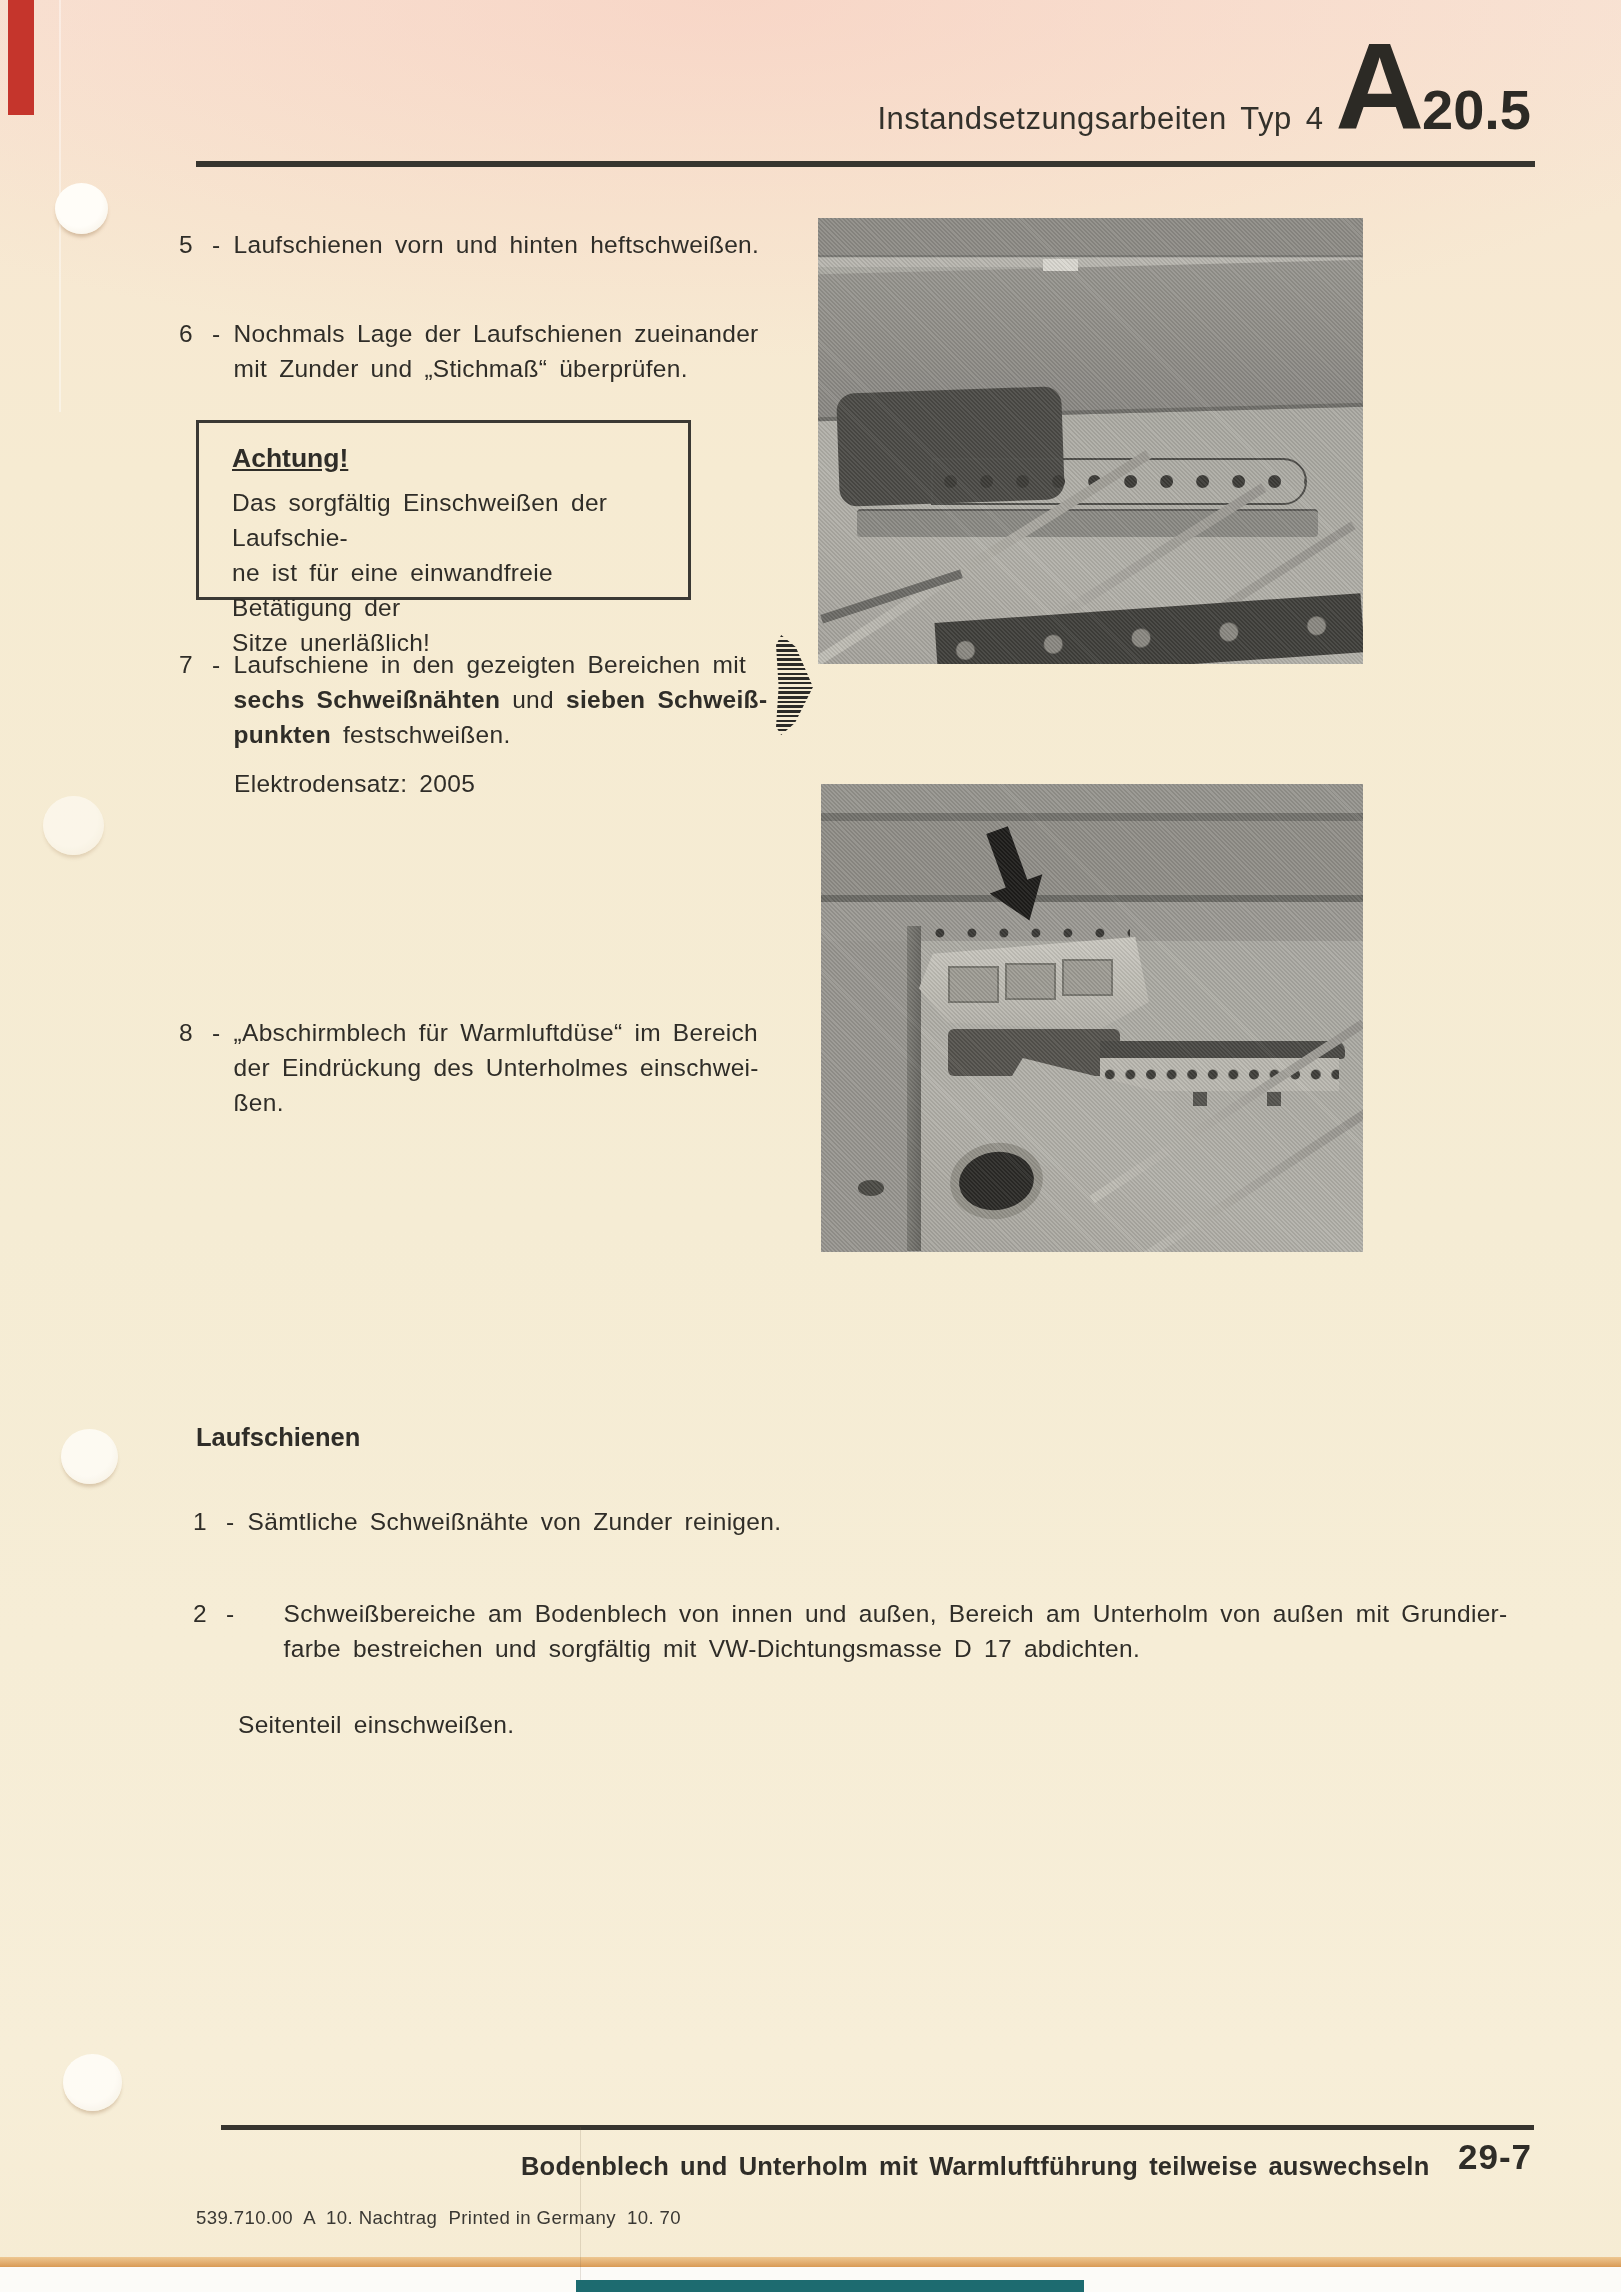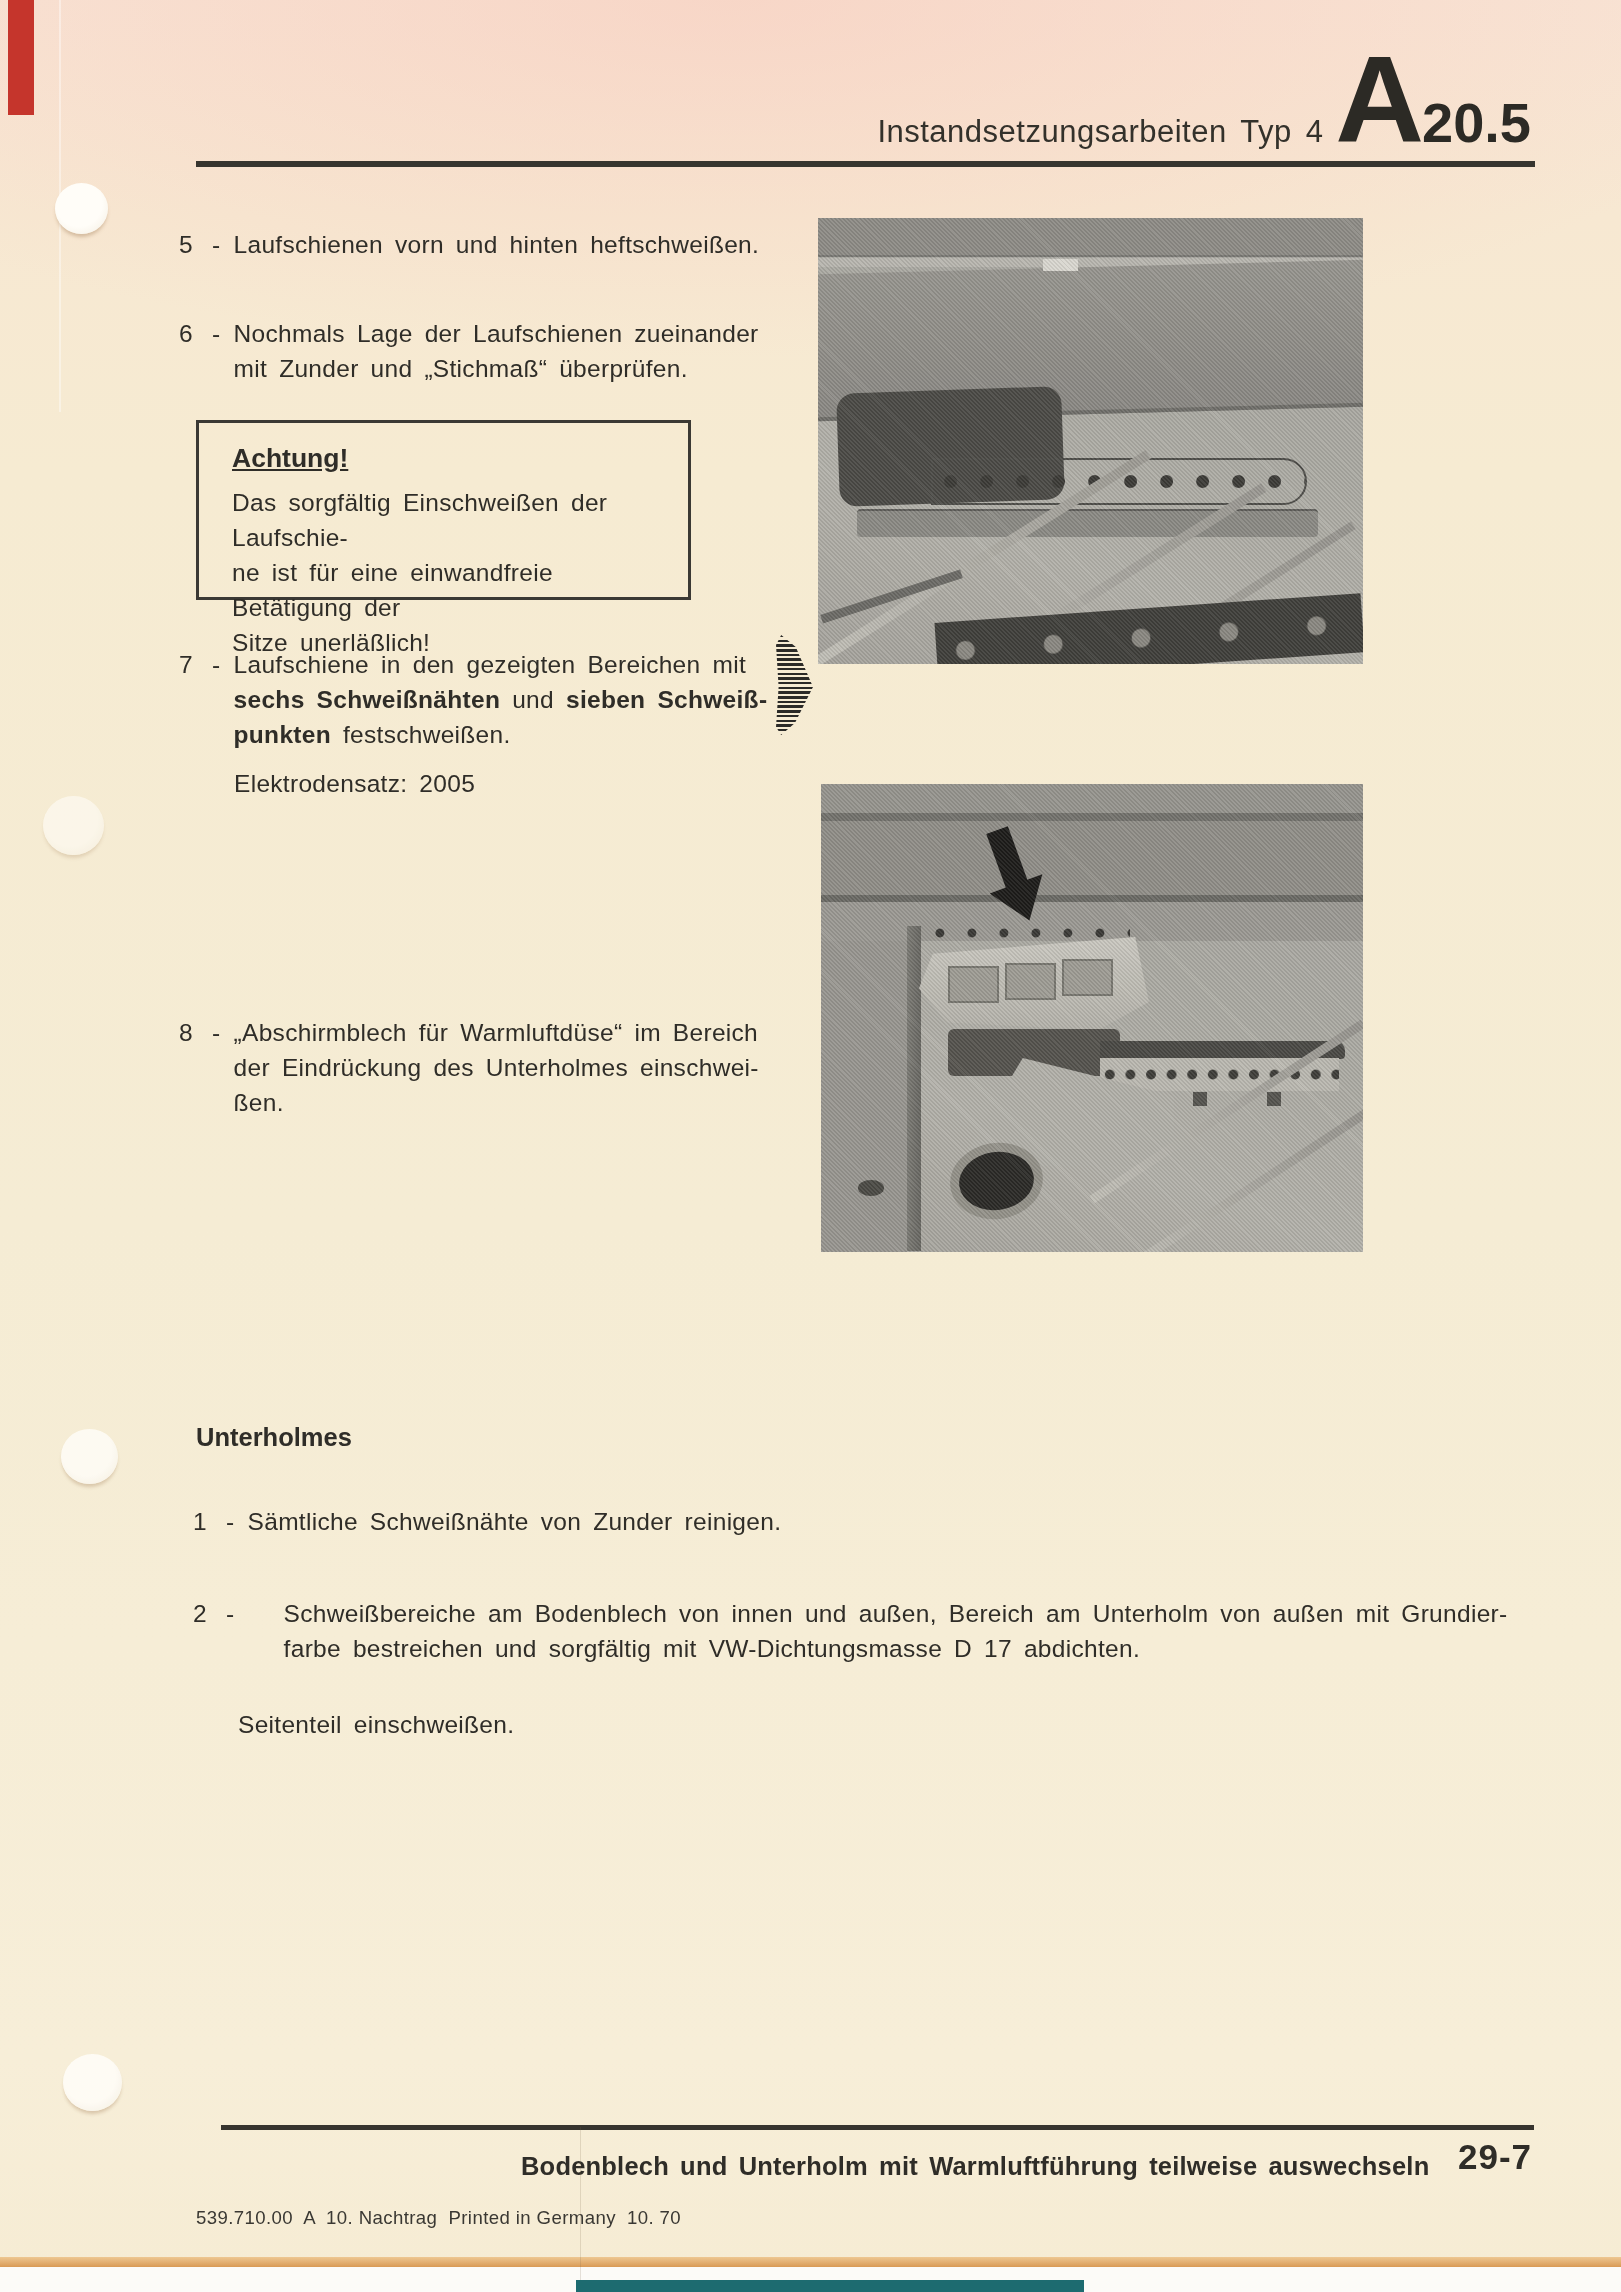--- a/index.html
+++ b/index.html
@@ -19,21 +19,21 @@
   .crease-a{position:absolute;left:59px;top:0;width:2px;height:412px;background:rgba(255,255,255,0.4);}
   .crease-b{position:absolute;left:580px;top:2127px;width:1px;height:166px;background:rgba(120,100,70,0.18);}
   .hole{position:absolute;border-radius:50%;
     background:radial-gradient(circle at 45% 40%,#fffdf8 55%,#f2ecdf 100%);
     box-shadow:0 3.9px 3.9px -1px rgba(150,110,70,0.35);}
   .hole-1{left:55px;top:183px;width:53px;height:51px;}
   .hole-2{left:43px;top:796px;width:61px;height:59px;opacity:.6;}
   .hole-3{left:61px;top:1429px;width:57px;height:55px;opacity:.85;}
   .hole-4{left:63px;top:2054px;width:59px;height:57px;opacity:.9;}
   
-  .header-block{position:absolute;right:90px;top:34px;white-space:nowrap;line-height:132px;text-align:right;}
+  .header-block{position:absolute;right:90px;top:21px;white-space:nowrap;line-height:132px;text-align:right;}
   .h-title{font-size:31px;letter-spacing:0.5px;word-spacing:4.9px;margin-right:11.8px;color:#33312b;}
   .h-letter{font-size:123px;font-weight:700;letter-spacing:-2px;color:#2c2a25;}
   .h-code{font-size:56px;font-weight:700;letter-spacing:0;color:#2c2a25;}
   .rule{background:#37352f;}
   .rule-1{position:absolute;left:196px;top:161px;width:1339px;height:5.9px;}
   .rule-2{position:absolute;left:221px;top:2125px;width:1313px;height:4.9px;}
   
   .t{font-size:24.5px;line-height:35px;letter-spacing:0.3px;word-spacing:4.9px;color:#2f2d28;}
   .b{font-weight:700;}
   .step{position:absolute;display:flex;align-items:flex-start;}
@@ -219,21 +219,21 @@
   <div class="step step-8">
     <span class="num">8</span>
       <span class="dash">-</span>
     <div class="body">
       <div class="t">„Abschirmblech für Warmluftdüse“ im Bereich</div>
       <div class="t">der Eindrückung des Unterholmes einschwei-</div>
       <div class="t">ßen.</div>
     </div>
   </div>
 
-  <div class="rework-heading b">Unterholmes</div>
+  <div class="rework-heading b">Laufschienen</div>
 
   <div class="step step-r1">
     <span class="num">1</span>
       <span class="dash">-</span>
     <div class="body">
       <div class="t">Sämtliche Schweißnähte von Zunder reinigen.</div>
     </div>
   </div>
 
   <div class="step step-r2">

